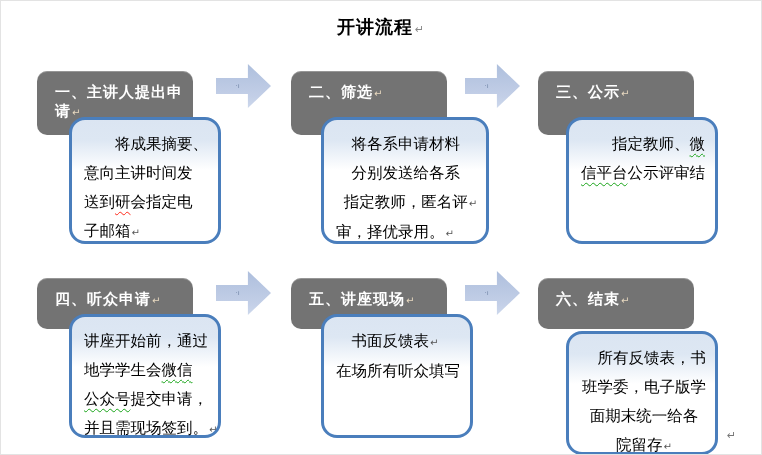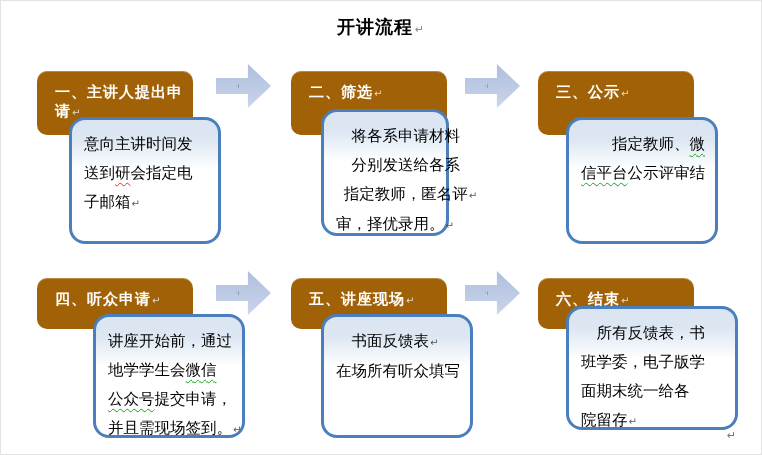--- a/index.html
+++ b/index.html
@@ -8,21 +8,21 @@
     font-family:"DejaVu Sans","Liberation Sans",sans-serif;
     overflow:hidden;border:1px solid #e3e3e3;box-sizing:border-box;text-decoration:underline;
   }
   .title{
     position:absolute;top:14px;left:0;width:100%;text-align:center;
     font-size:18px;font-weight:bold;color:#000;letter-spacing:1px;
   }
   .title .pmark{font-size:11px;color:#888;font-weight:normal;margin-left:2px;}
   .step-header{
     position:absolute;z-index:1;border-radius:10px;
-    background:#a16207;
+    background:#737373;
     box-shadow:inset 0 1px 0 rgba(255,255,255,.25);
     color:#fff;font-weight:bold;font-size:15px;letter-spacing:1px;
     padding:12px 0 0 18px;box-sizing:border-box;
   }
   .step-header .pmark{color:#e8d9c0;font-weight:normal;font-size:10px;margin-left:1px;}
   .step-body{
     position:absolute;z-index:2;box-sizing:border-box;
     border:3px solid #4a7ebc;border-radius:16px;
     background:linear-gradient(180deg,#dbe5f2 0px,#dde7f3 20px,#ffffff 50px);
     font-family:"DejaVu Serif","Liberation Serif",serif;
@@ -45,50 +45,51 @@
 </head>
 <body>
 
 <div class="page">
   <div class="title">
     <span>开讲流程</span><span class="pmark">↵</span>
   </div>
   <div id="flow">
       <div class="step-header" style="left: 36px; top: 70px; width: 156px; height: 64px;"><span>一、主讲人提出申请</span><span class="pmark">↵</span></div>
       <div class="step-body" style="left: 68px; top: 116px; width: 152px; height: 127px;">
+        <div class="bline" style="padding-left: 2em;"><span>将成果摘要、</span></div>
         <div class="bline"><span>意向主讲时间发</span></div>
         <div class="bline"><span>送到</span><span class="sq-red">研</span><span>会指定电</span></div>
         <div class="bline"><span>子邮箱</span><span class="pmark">↵</span></div>
       </div>
       <div class="step-header" style="left: 290px; top: 70px; width: 156px; height: 64px;"><span>二、筛选</span><span class="pmark">↵</span></div>
-      <div class="step-body" style="left: 320px; top: 108px; width: 128px; height: 127px;">
+      <div class="step-body" style="left: 320px; top: 116px; width: 168px; height: 127px;">
         <div class="bline" style="padding-left: 1em;"><span>将各系申请材料</span></div>
         <div class="bline" style="padding-left: 1em;"><span>分别发送给各系</span></div>
         <div class="bline" style="padding-left: 0.5em;"><span>指定教师，匿名评</span><span class="pmark">↵</span></div>
         <div class="bline"><span>审，择优录用。</span><span class="pmark">↵</span></div>
       </div>
       <div class="step-header" style="left: 537px; top: 70px; width: 156px; height: 64px;"><span>三、公示</span><span class="pmark">↵</span></div>
       <div class="step-body" style="left: 565px; top: 116px; width: 152px; height: 127px;">
         <div class="bline" style="padding-left: 2em;"><span>指定教师、</span><span class="sq-green">微</span></div>
         <div class="bline"><span class="sq-green">信平台</span><span>公示评审结</span></div>
       </div>
       <div class="step-header" style="left: 36px; top: 277px; width: 156px; height: 51px;"><span>四、听众申请</span><span class="pmark">↵</span></div>
-      <div class="step-body" style="left: 68px; top: 313px; width: 152px; height: 124px; margin-left: 24px;">
+      <div class="step-body" style="left: 68px; top: 313px; width: 152px; height: 124px;">
         <div class="bline"><span>讲座开始前，通过</span></div>
         <div class="bline"><span>地学学生会</span><span class="sq-green">微信</span></div>
         <div class="bline"><span class="sq-green">公众号</span><span>提交申请，</span></div>
         <div class="bline"><span>并且需现场签到。</span><span class="pmark">↵</span></div>
       </div>
       <div class="step-header" style="left: 290px; top: 277px; width: 156px; height: 51px;"><span>五、讲座现场</span><span class="pmark">↵</span></div>
       <div class="step-body" style="left: 320px; top: 313px; width: 152px; height: 124px;">
         <div class="bline" style="padding-left: 1em;"><span>书面反馈表</span><span class="pmark">↵</span></div>
         <div class="bline"><span>在场所有听众填写</span></div>
       </div>
       <div class="step-header" style="left: 537px; top: 277px; width: 156px; height: 51px;"><span>六、结束</span><span class="pmark">↵</span></div>
-      <div class="step-body" style="left: 565px; top: 305px; width: 172px; height: 124px;">
+      <div class="step-body" style="left: 565px; top: 330px; width: 152px; height: 124px; text-align: center;">
         <div class="bline" style="padding-left: 1em;"><span>所有反馈表，书</span></div>
         <div class="bline"><span>班学委，电子版学</span></div>
         <div class="bline"><span>面期末统一给各</span></div>
         <div class="bline"><span>院留存</span><span class="pmark">↵</span></div>
       </div>
       <div class="arrow" style="left: 215px; top: 63px;">
         <span class="amark">·ı</span>
       </div>
       <div class="arrow" style="left: 464px; top: 63px;">
         <span class="amark">·ı</span>

